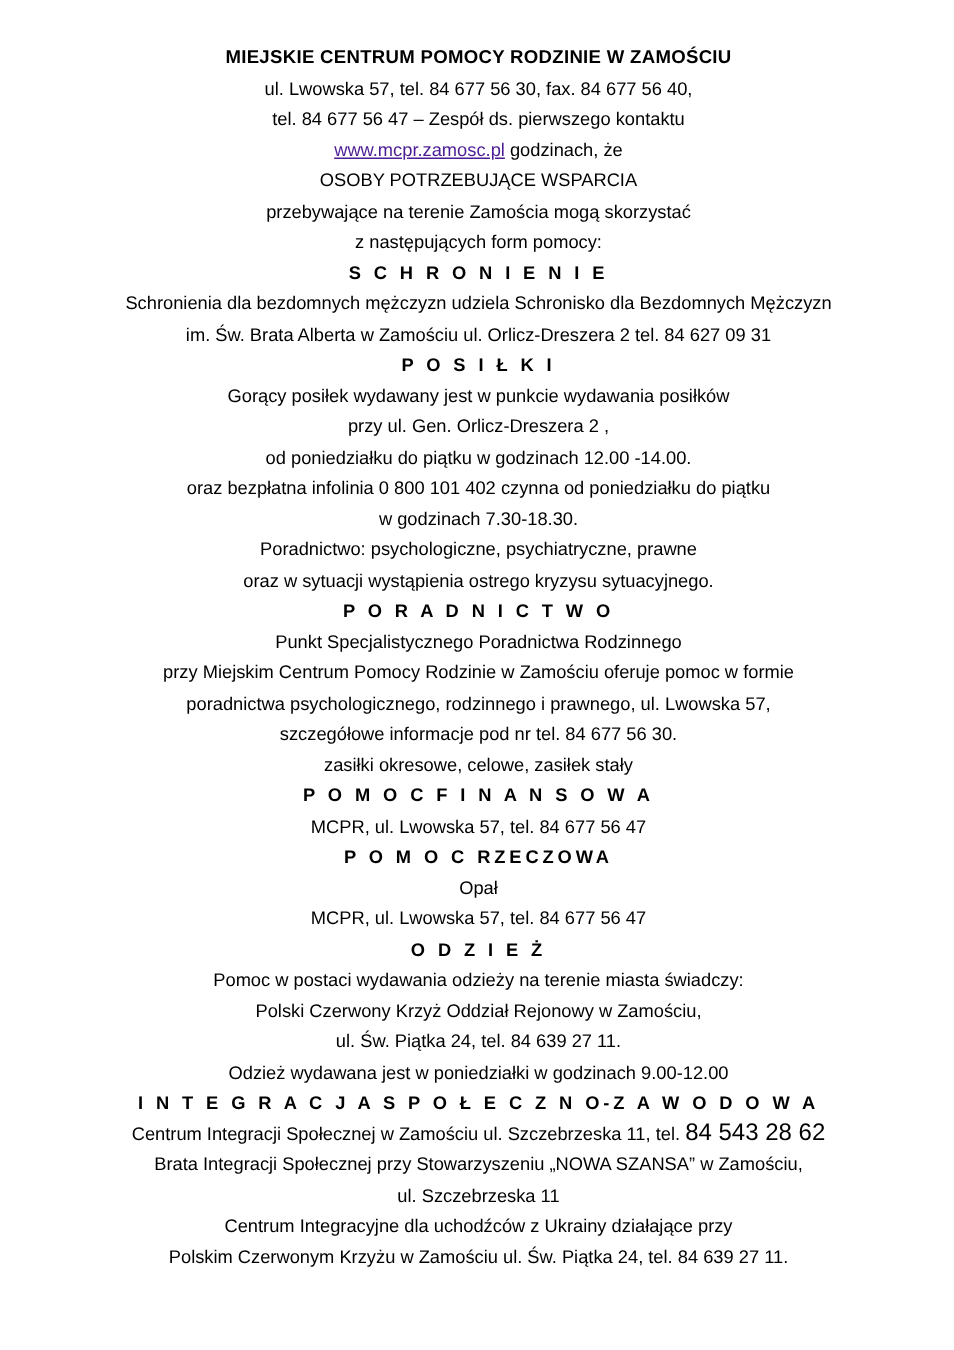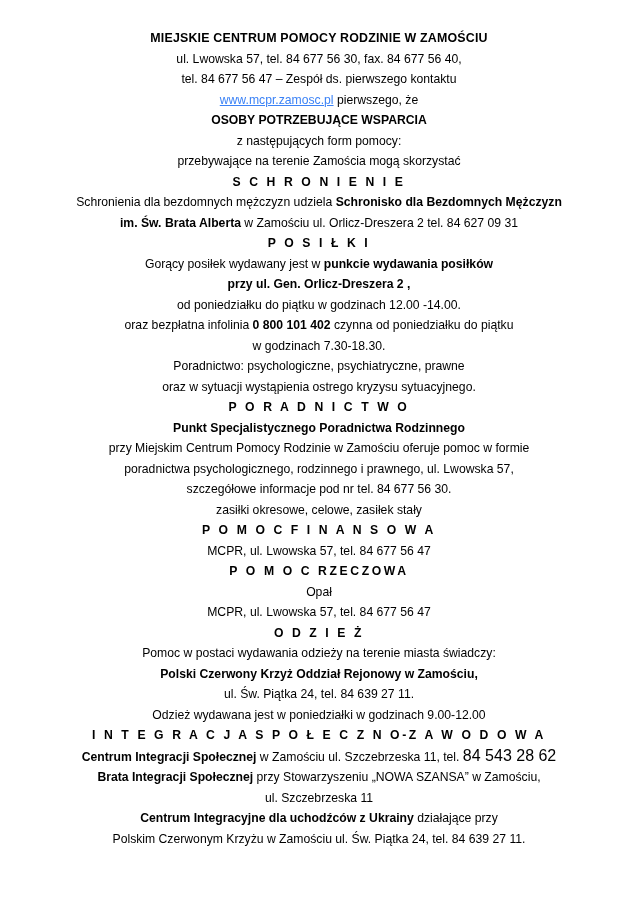--- a/index.html
+++ b/index.html
@@ -20,52 +20,52 @@
     box-sizing: border-box;
     padding: 28px 34px 0 36px;
     background: #ffffff;
   }
   .line {
     text-align: center;
     font-size: 12.2px;
     line-height: 20.5px;
     white-space: nowrap;
   }
-  .b { font-weight: bold; }
+  .b { font-weight: normal; }
   .sp {
     font-weight: bold;
     letter-spacing: 2.6px;
   }
   .title {
     font-weight: bold;
     font-size: 12.4px;
     letter-spacing: 0.2px;
   }
   .link {
-    color: #3b82f6;
+    color: #4c1d95;
     text-decoration: underline;
   }
   .small {
     font-size: 16px;
   }
 </style>
 </head>
 <body>
 
 <div class="page">
 
   <div class="line title">MIEJSKIE CENTRUM POMOCY RODZINIE W ZAMOŚCIU</div>
   <div class="line">ul. Lwowska 57, tel. 84 677 56 30, fax. 84 677 56 40,</div>
   <div class="line">tel. 84 677 56 47 – Zespół ds. pierwszego kontaktu</div>
   <div class="line">
-    <a class="link" href="#">www.mcpr.zamosc.pl</a><span> pierwszego, że</span>
+    <a class="link" href="#">www.mcpr.zamosc.pl</a><span> godzinach, że</span>
   </div>
   <div class="line b">OSOBY POTRZEBUJĄCE WSPARCIA</div>
+  <div class="line">przebywające na terenie Zamościa mogą skorzystać</div>
   <div class="line">z następujących form pomocy:</div>
-  <div class="line">przebywające na terenie Zamościa mogą skorzystać</div>
 
   <div id="sections">
       <div class="line sp">S C H R O N I E N I E</div>
       <div class="line"><span>Schronienia dla bezdomnych mężczyzn udziela </span><span class="b">Schronisko dla Bezdomnych Mężczyzn</span></div>
       <div class="line"><span class="b">im. Św. Brata Alberta</span><span> w Zamościu ul. Orlicz-Dreszera 2  tel. 84 627 09 31</span></div>
       <div class="line sp">P O S I Ł K I</div>
       <div class="line"><span>Gorący posiłek wydawany jest w </span><span class="b">punkcie wydawania posiłków</span></div>
       <div class="line"><span class="b">przy ul. Gen. Orlicz-Dreszera 2 ,</span></div>
       <div class="line"><span>od poniedziałku do piątku w godzinach 12.00 -14.00.</span></div>
       <div class="line"><span>oraz bezpłatna infolinia </span><span class="b">0 800 101 402</span><span> czynna od poniedziałku do piątku</span></div>

